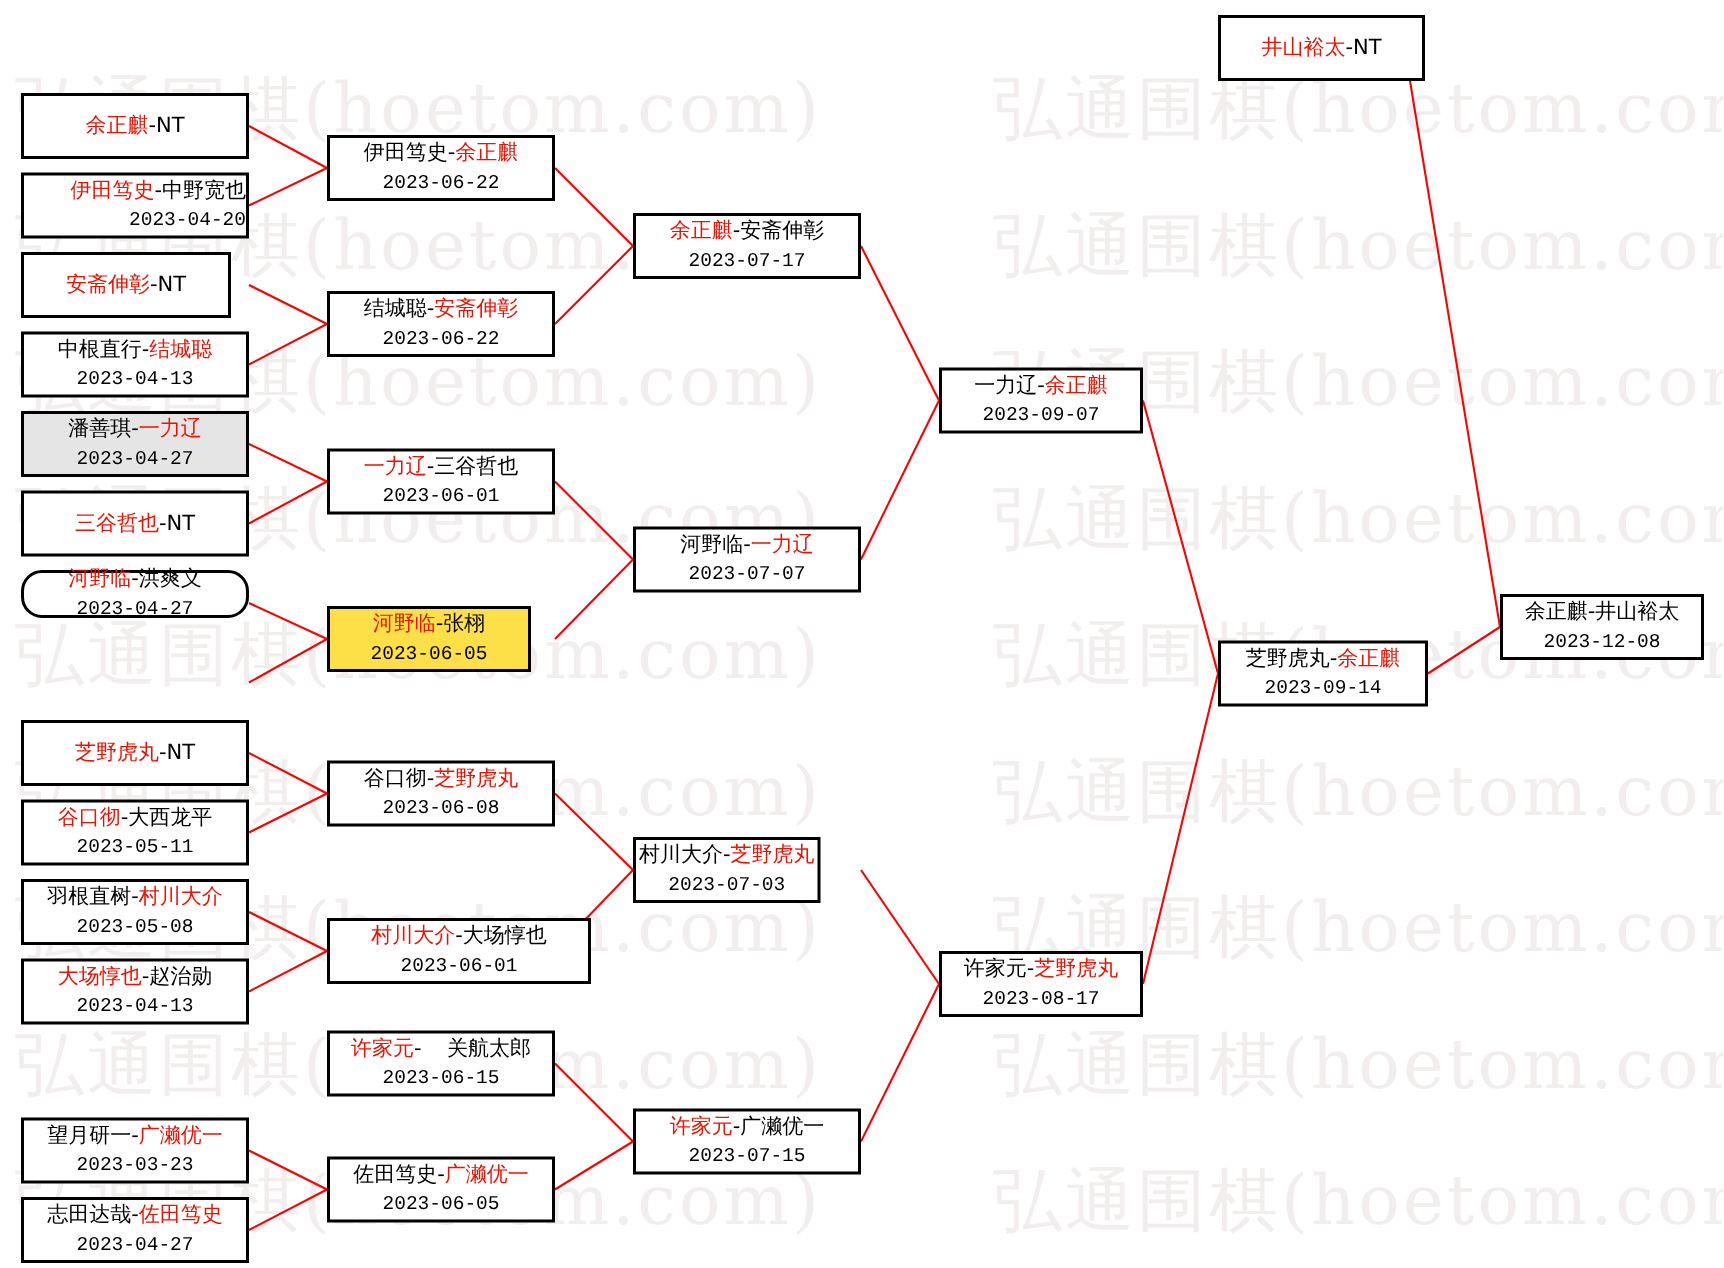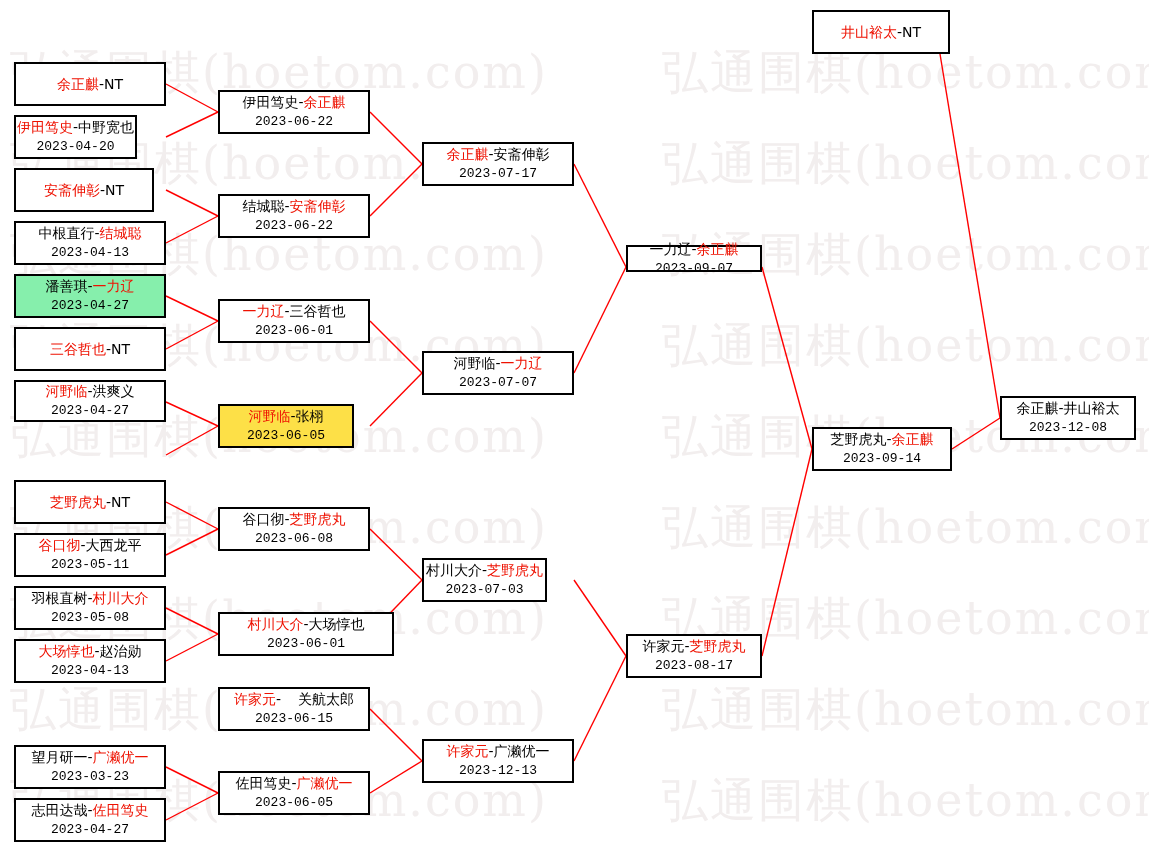--- a/index.html
+++ b/index.html
@@ -104,39 +104,39 @@
       <line x1="574" y1="761" x2="626" y2="656" stroke="#ff0000" stroke-width="1.4"></line>
       <line x1="762" y1="267" x2="812" y2="449" stroke="#ff0000" stroke-width="1.4"></line>
       <line x1="762" y1="656" x2="812" y2="449" stroke="#ff0000" stroke-width="1.4"></line>
       <line x1="952" y1="449" x2="1000" y2="418" stroke="#ff0000" stroke-width="1.4"></line>
       <line x1="940" y1="54" x2="1000" y2="418" stroke="#ff0000" stroke-width="1.4"></line>
     </svg>
   <div id="boxes">
       <div class="match-box" style="left: 14px; top: 62px; width: 152px; height: 44px; border-color: rgb(0, 0, 0); background: rgb(255, 255, 255);">
         <div class="names"><span style="color: rgb(238, 17, 0);">余正麒</span><span style="color: rgb(0, 0, 0);">-</span><span style="color: rgb(0, 0, 0);">NT</span></div>
       </div>
-      <div class="match-box" style="left: 14px; top: 115px; width: 123px; height: 44px; border-color: rgb(0, 0, 0); background: rgb(255, 255, 255);">
+      <div class="match-box" style="left: 14px; top: 115px; width: 152px; height: 44px; border-color: rgb(0, 0, 0); background: rgb(255, 255, 255); align-items: flex-end;">
         <div class="names"><span style="color: rgb(238, 17, 0);">伊田笃史</span><span style="color: rgb(0, 0, 0);">-</span><span style="color: rgb(0, 0, 0);">中野宽也</span></div>
         <div class="date">2023-04-20</div>
       </div>
       <div class="match-box" style="left: 14px; top: 168px; width: 140px; height: 44px; border-color: rgb(0, 0, 0); background: rgb(255, 255, 255);">
         <div class="names"><span style="color: rgb(238, 17, 0);">安斋伸彰</span><span style="color: rgb(0, 0, 0);">-</span><span style="color: rgb(0, 0, 0);">NT</span></div>
       </div>
       <div class="match-box" style="left: 14px; top: 221px; width: 152px; height: 44px; border-color: rgb(0, 0, 0); background: rgb(255, 255, 255);">
         <div class="names"><span style="color: rgb(0, 0, 0);">中根直行</span><span style="color: rgb(0, 0, 0);">-</span><span style="color: rgb(238, 17, 0);">结城聪</span></div>
         <div class="date">2023-04-13</div>
       </div>
-      <div class="match-box" style="left: 14px; top: 274px; width: 152px; height: 44px; border-color: rgb(0, 0, 0); background: #86efac;">
+      <div class="match-box" style="left: 14px; top: 274px; width: 152px; height: 44px; border-color: rgb(0, 0, 0); background: #e5e5e5;">
         <div class="names"><span style="color: rgb(0, 0, 0);">潘善琪</span><span style="color: rgb(0, 0, 0);">-</span><span style="color: rgb(238, 17, 0);">一力辽</span></div>
         <div class="date">2023-04-27</div>
       </div>
       <div class="match-box" style="left: 14px; top: 327px; width: 152px; height: 44px; border-color: rgb(0, 0, 0); background: rgb(255, 255, 255);">
         <div class="names"><span style="color: rgb(238, 17, 0);">三谷哲也</span><span style="color: rgb(0, 0, 0);">-</span><span style="color: rgb(0, 0, 0);">NT</span></div>
       </div>
-      <div class="match-box" style="left: 14px; top: 380px; width: 152px; height: 42px; border-color: rgb(0, 0, 0); background: rgb(255, 255, 255);">
+      <div class="match-box" style="left: 14px; top: 380px; width: 152px; height: 32px; border-color: rgb(0, 0, 0); background: rgb(255, 255, 255); border-radius: 14px;">
         <div class="names"><span style="color: rgb(238, 17, 0);">河野临</span><span style="color: rgb(0, 0, 0);">-</span><span style="color: rgb(0, 0, 0);">洪爽义</span></div>
         <div class="date">2023-04-27</div>
       </div>
       <div class="match-box" style="left: 14px; top: 480px; width: 152px; height: 44px; border-color: rgb(0, 0, 0); background: rgb(255, 255, 255);">
         <div class="names"><span style="color: rgb(238, 17, 0);">芝野虎丸</span><span style="color: rgb(0, 0, 0);">-</span><span style="color: rgb(0, 0, 0);">NT</span></div>
       </div>
       <div class="match-box" style="left: 14px; top: 533px; width: 152px; height: 44px; border-color: rgb(0, 0, 0); background: rgb(255, 255, 255);">
         <div class="names"><span style="color: rgb(238, 17, 0);">谷口彻</span><span style="color: rgb(0, 0, 0);">-</span><span style="color: rgb(0, 0, 0);">大西龙平</span></div>
         <div class="date">2023-05-11</div>
       </div>
@@ -195,23 +195,23 @@
       <div class="match-box" style="left: 422px; top: 351px; width: 152px; height: 44px; border-color: rgb(0, 0, 0); background: rgb(255, 255, 255);">
         <div class="names"><span style="color: rgb(0, 0, 0);">河野临</span><span style="color: rgb(0, 0, 0);">-</span><span style="color: rgb(238, 17, 0);">一力辽</span></div>
         <div class="date">2023-07-07</div>
       </div>
       <div class="match-box" style="left: 422px; top: 558px; width: 125px; height: 44px; border-color: rgb(0, 0, 0); background: rgb(255, 255, 255);">
         <div class="names"><span style="color: rgb(0, 0, 0);">村川大介</span><span style="color: rgb(0, 0, 0);">-</span><span style="color: rgb(238, 17, 0);">芝野虎丸</span></div>
         <div class="date">2023-07-03</div>
       </div>
       <div class="match-box" style="left: 422px; top: 739px; width: 152px; height: 44px; border-color: rgb(0, 0, 0); background: rgb(255, 255, 255);">
         <div class="names"><span style="color: rgb(238, 17, 0);">许家元</span><span style="color: rgb(0, 0, 0);">-</span><span style="color: rgb(0, 0, 0);">广濑优一</span></div>
-        <div class="date">2023-12-13</div>
-      </div>
-      <div class="match-box" style="left: 626px; top: 245px; width: 136px; height: 27px; border-color: rgb(0, 0, 0); background: rgb(255, 255, 255);">
+        <div class="date">2023-07-15</div>
+      </div>
+      <div class="match-box" style="left: 626px; top: 245px; width: 136px; height: 44px; border-color: rgb(0, 0, 0); background: rgb(255, 255, 255);">
         <div class="names"><span style="color: rgb(0, 0, 0);">一力辽</span><span style="color: rgb(0, 0, 0);">-</span><span style="color: rgb(238, 17, 0);">余正麒</span></div>
         <div class="date">2023-09-07</div>
       </div>
       <div class="match-box" style="left: 626px; top: 634px; width: 136px; height: 44px; border-color: rgb(0, 0, 0); background: rgb(255, 255, 255);">
         <div class="names"><span style="color: rgb(0, 0, 0);">许家元</span><span style="color: rgb(0, 0, 0);">-</span><span style="color: rgb(238, 17, 0);">芝野虎丸</span></div>
         <div class="date">2023-08-17</div>
       </div>
       <div class="match-box" style="left: 812px; top: 427px; width: 140px; height: 44px; border-color: rgb(0, 0, 0); background: rgb(255, 255, 255);">
         <div class="names"><span style="color: rgb(0, 0, 0);">芝野虎丸</span><span style="color: rgb(0, 0, 0);">-</span><span style="color: rgb(238, 17, 0);">余正麒</span></div>
         <div class="date">2023-09-14</div>

